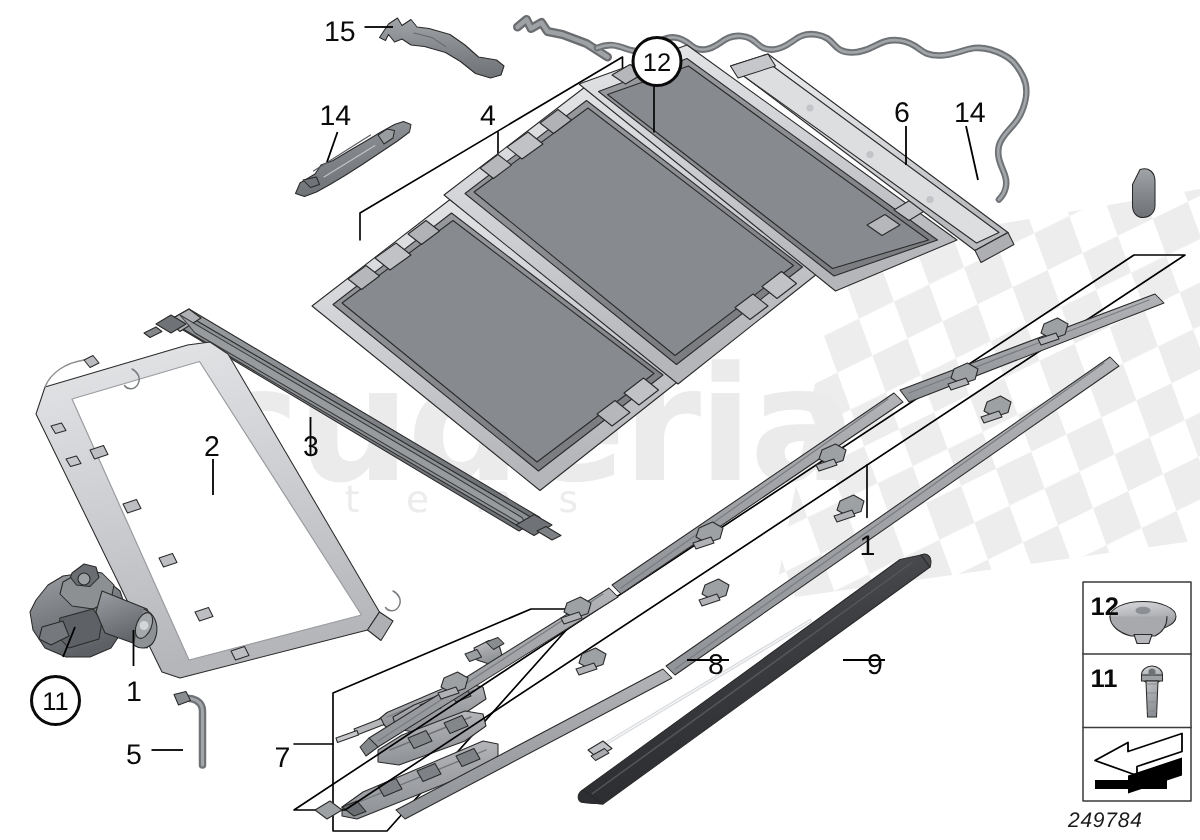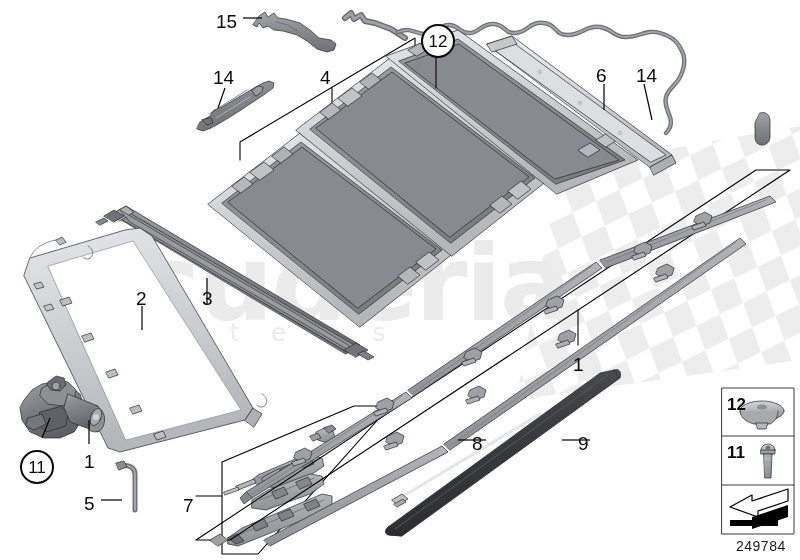--- a/index.html
+++ b/index.html
@@ -436,15 +436,15 @@
 
   <div class="callout" style="left:183px;top:496px;">7</div>
 
   <div class="callout" style="left:472px;top:434px;">8</div>
 
   <div class="callout" style="left:578px;top:434px;">9</div>
 
   <div class="legend-num" style="left:727px;top:395px;">12</div>
   <div class="legend-num" style="left:727px;top:443px;">11</div>
 
-  <div id="partnumber" style="left:736px;top:538px;">249784</div>
+  <div id="partnumber" style="left:712px;top:538px;font-style:italic;">249784</div>
 
 </div>
 
 </body></html>

